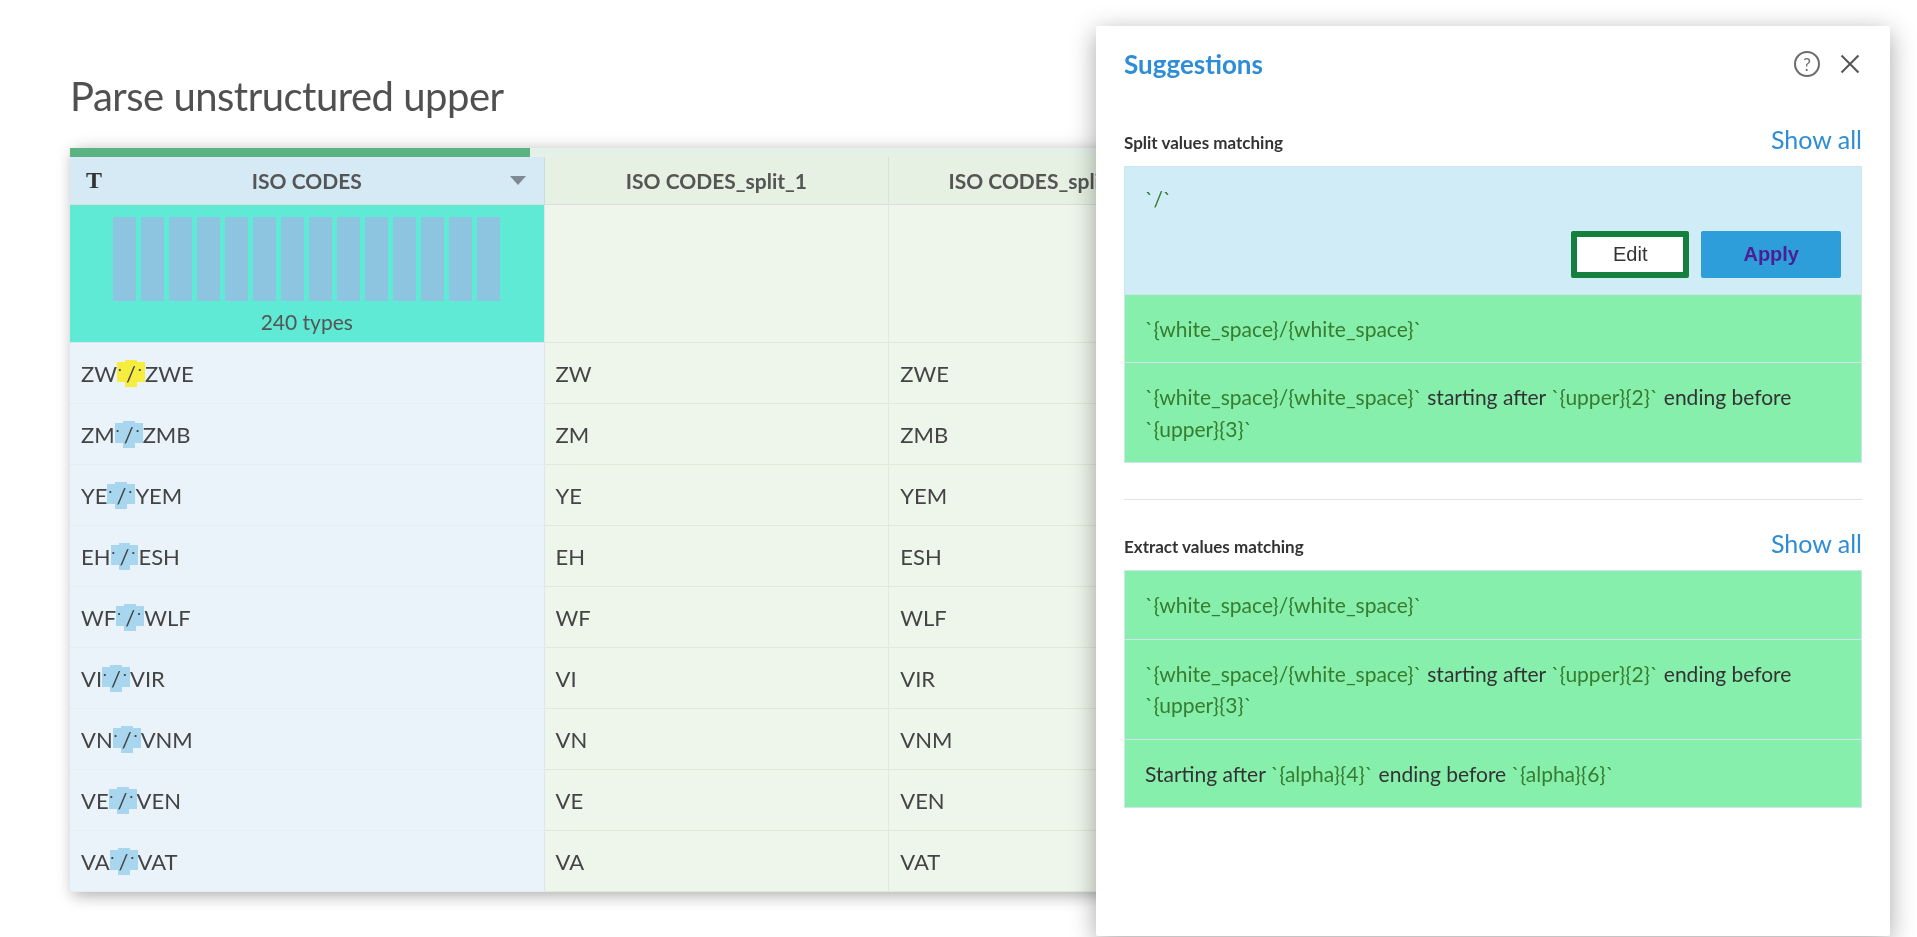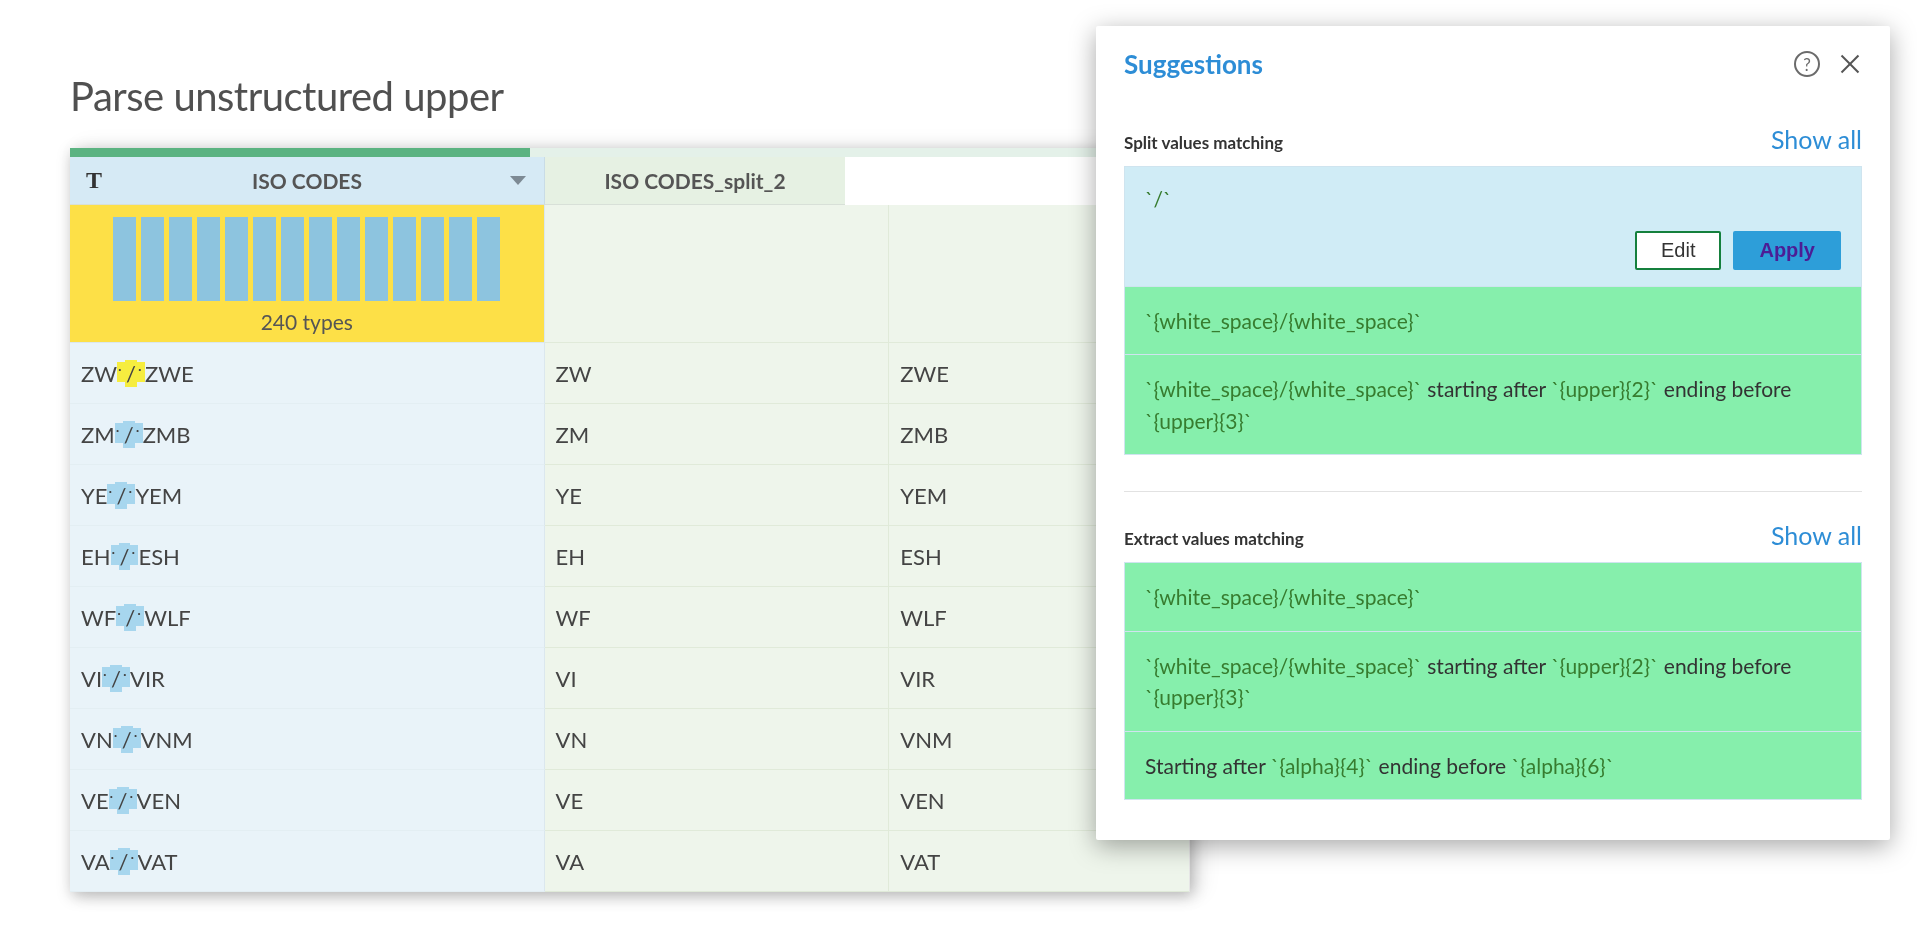--- a/index.html
+++ b/index.html
@@ -76,21 +76,21 @@
   }
   .histogram-row {
     display: flex;
   }
   .hist-cell {
     padding: 12px 22px 8px 22px;
     display: flex;
     flex-direction: column;
     align-items: center;
   }
-  .hist-cell.col0 { background: #fde047; border-right: 1px solid #dbe7ee; border-bottom: 1px solid #dbe7ee;}
+  .hist-cell.col0 { background: #5eead4; border-right: 1px solid #dbe7ee; border-bottom: 1px solid #dbe7ee;}
   .hist-cell.col1 { background: #eef5eb; border-right: 1px solid #e0ead9; border-bottom: 1px solid #e0ead9;}
   .hist-cell.col2 { background: #eef5eb; border-right: none; border-bottom: 1px solid #e0ead9;}
   .hist-bars {
     display: flex;
     gap: 5px;
     height: 84px;
     align-items: flex-end;
     margin-bottom: 8px;
   }
   .hist-bar {
@@ -123,21 +123,21 @@
   .hl-ws-blue { background: #a7d6ee; padding: 0 1px; font-size: 10px; vertical-align: middle; display:inline-block; width:8px; height:20px; position:relative; top:-1px;}
   .hl-ws-blue::after{content:"·"; font-size:14px; position:absolute; left:1px; top:-2px; color:#444;}
   .hl-slash-yellow { background:#f6ed3f; padding:0 1px;}
 
   
   .sugg-panel {
     position: absolute;
     top: 26px;
     left: 1096px;
     width: 794px;
-    height: 814px;
+    height: 910px;
     background: #fff;
     box-shadow: 0 6px 26px rgba(0,0,0,0.35);
     border-radius: 2px;
     padding: 0;
   }
   .sugg-header {
     display: flex;
     align-items: center;
     justify-content: space-between;
     padding: 22px 28px 16px 28px;
@@ -214,24 +214,24 @@
   .sugg-item .pattern { color: #377c2f; }
   .sugg-item .plain { color: #333; }
   .sugg-actions {
     display: flex;
     justify-content: flex-end;
     gap: 12px;
     margin-top: 16px;
   }
   .btn {
     font-size: 20px;
-    padding: 6px 24px;
+    padding: 6px 36px;
     border-radius: 2px;
     cursor: pointer;
-    border: 2px solid #15803d;
+    border: 6px solid #15803d;
     background: #fff;
     color: #333;
   }
   .btn.primary {
     background: #2d9ed9;
     border-color: #2d9ed9;
     color: #4c1d95;
     font-weight: 700;
   }
   .divider {
@@ -247,20 +247,23 @@
 
 <div class="table-panel">
   <div class="progress-bar">
     <div class="progress-bar-fill"></div>
   </div>
   <div class="headers">
     <div class="header-cell col0">
       <span class="type-icon">T</span>
       <span>ISO CODES</span>
       <span class="dropdown-caret"></span>
+    </div>
+    <div class="header-cell col1">
+      <span>ISO CODES_split_1</span>
     </div>
     <div class="header-cell col2">
       <span style="white-space:nowrap; overflow:hidden;">ISO CODES_split_2</span>
     </div>
   </div>
 
   <div class="histogram-row">
     <div class="hist-cell col0">
       <div class="hist-bars">
         <div class="hist-bar"></div>

